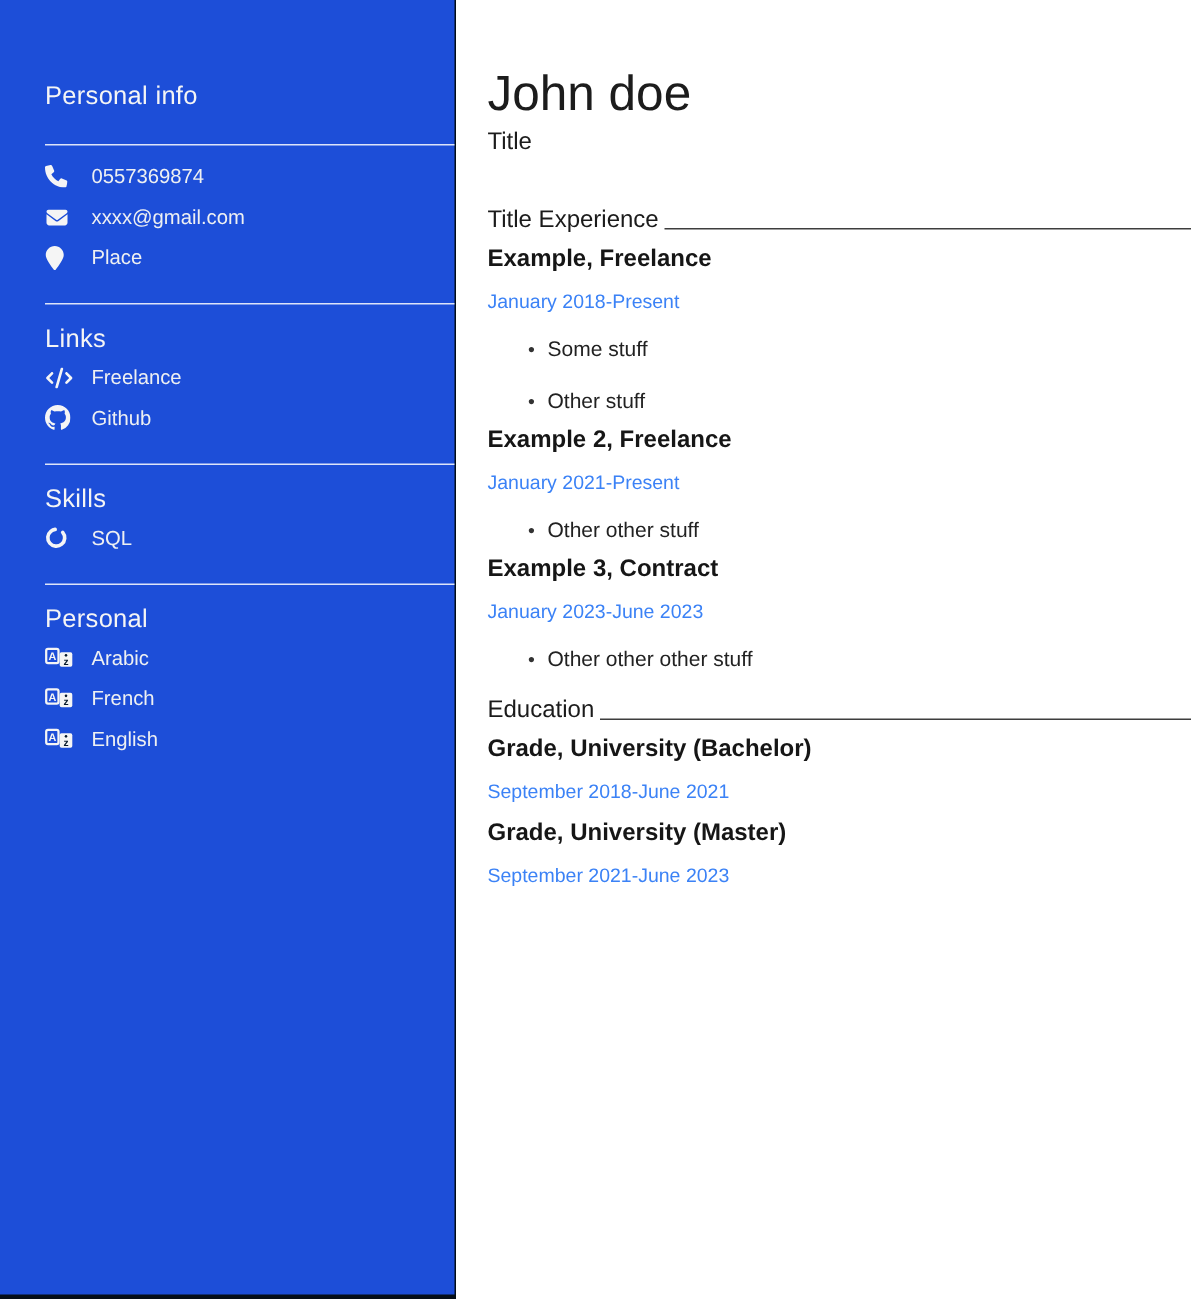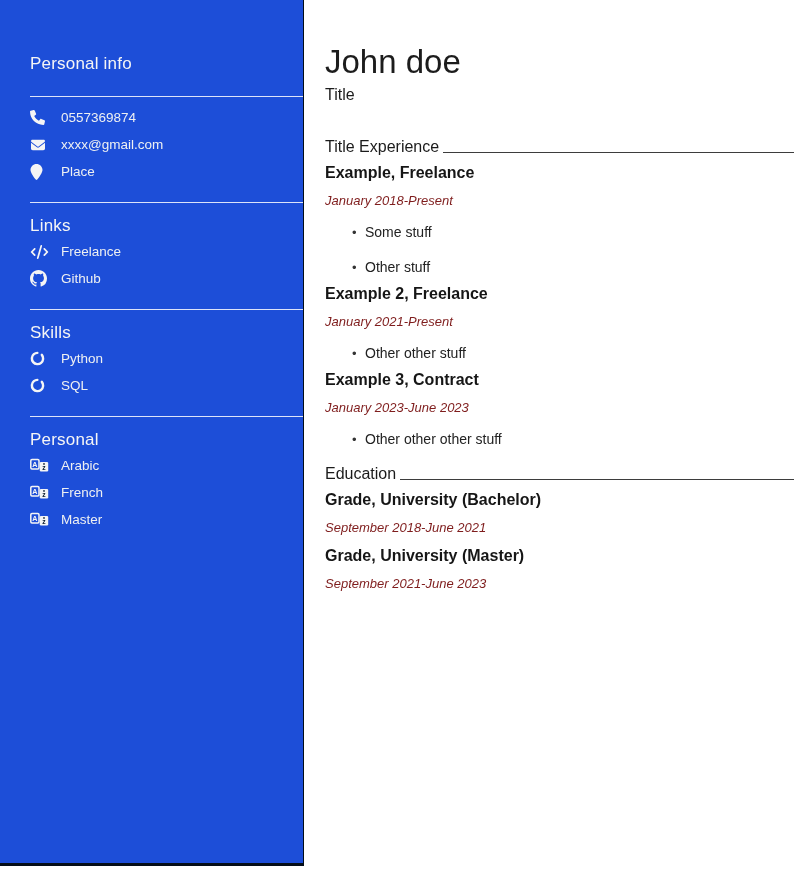--- a/index.html
+++ b/index.html
@@ -56,21 +56,21 @@
   .section-header {
     display: flex; align-items: flex-end;
     margin-top: 32px; font-size: 16px; color: #1b1b1b;
     line-height: 21px;
   }
   .section-header .rule {
     flex: 1 1 auto; height: 1px; background: #3d3d3d;
     margin: 0 0 4px 4px;
   }
   .entry-title { font-size: 16px; font-weight: 700; color: #161616; margin-top: 7px; }
-  .entry-period { font-size: 13px; color: #7f1d1d; margin-top: 11px; font-style: italic; }
+  .entry-period { font-size: 13px; color: #3b82f6; margin-top: 11px; }
   .bullet-list { list-style: none; margin: 16px 0 10px 0; padding-left: 27px; }
   .bullet-list li { font-size: 14px; color: #222; }
   .bullet-list li + li { margin-top: 19px; }
   .bullet-list li::before {
     content: "\2022";
     display: inline-block; width: 13px; color: #333; font-size: 13px;
   }
   .edu .entry-period { margin-top: 11px; }
   .edu .entry-title + .entry-period + .entry-title { margin-top: 12px; }
 </style>
@@ -180,28 +180,20 @@
     <hr class="sb-hr between">
     <div class="side-heading">Skills</div>
 
     <div class="side-list">
       <div class="side-row">
         <span class="icn">
           <svg viewBox="0 0 16 16" width="15" height="15">
               <circle cx="8" cy="8" r="6" fill="none" stroke="#f5f5f5" stroke-width="2.6" stroke-dasharray="31.5 6.2" stroke-linecap="round" transform="rotate(-40 8 8)"></circle>
             </svg>
         </span>
-        <span>Python</span>
-      </div>
-      <div class="side-row">
-        <span class="icn">
-          <svg viewBox="0 0 16 16" width="15" height="15">
-              <circle cx="8" cy="8" r="6" fill="none" stroke="#f5f5f5" stroke-width="2.6" stroke-dasharray="31.5 6.2" stroke-linecap="round" transform="rotate(-40 8 8)"></circle>
-            </svg>
-        </span>
         <span>SQL</span>
       </div>
     </div>
 
     <hr class="sb-hr between">
     <div class="side-heading">Personal</div>
 
     <div class="side-list">
       <div class="side-row">
         <span class="icn">
@@ -230,21 +222,21 @@
       <div class="side-row">
         <span class="icn">
           <svg viewBox="0 0 19 15" width="19" height="15">
               <rect x="0.8" y="1.6" width="8.2" height="9.4" rx="1.2" fill="none" stroke="#f5f5f5" stroke-width="1.5"></rect>
               <text x="4.9" y="9.2" font-size="7.2" font-weight="bold" fill="#f5f5f5" text-anchor="middle" font-family="Liberation Sans, DejaVu Sans, sans-serif">A</text>
               <rect x="9.8" y="3.9" width="8.4" height="9.6" rx="1.2" fill="#f5f5f5"></rect>
               <circle cx="14" cy="5.9" r="0.85" fill="#081a2c"></circle>
               <text x="14" y="12.3" font-size="6.8" font-weight="bold" fill="#081a2c" text-anchor="middle" font-family="Liberation Sans, DejaVu Sans, sans-serif">z</text>
             </svg>
         </span>
-        <span>Master</span>
+        <span>English</span>
       </div>
     </div>
 
   </aside>
 
   <main class="main">
 
     <h1 class="name">John doe</h1>
     <div class="job-title">Title</div>
 

